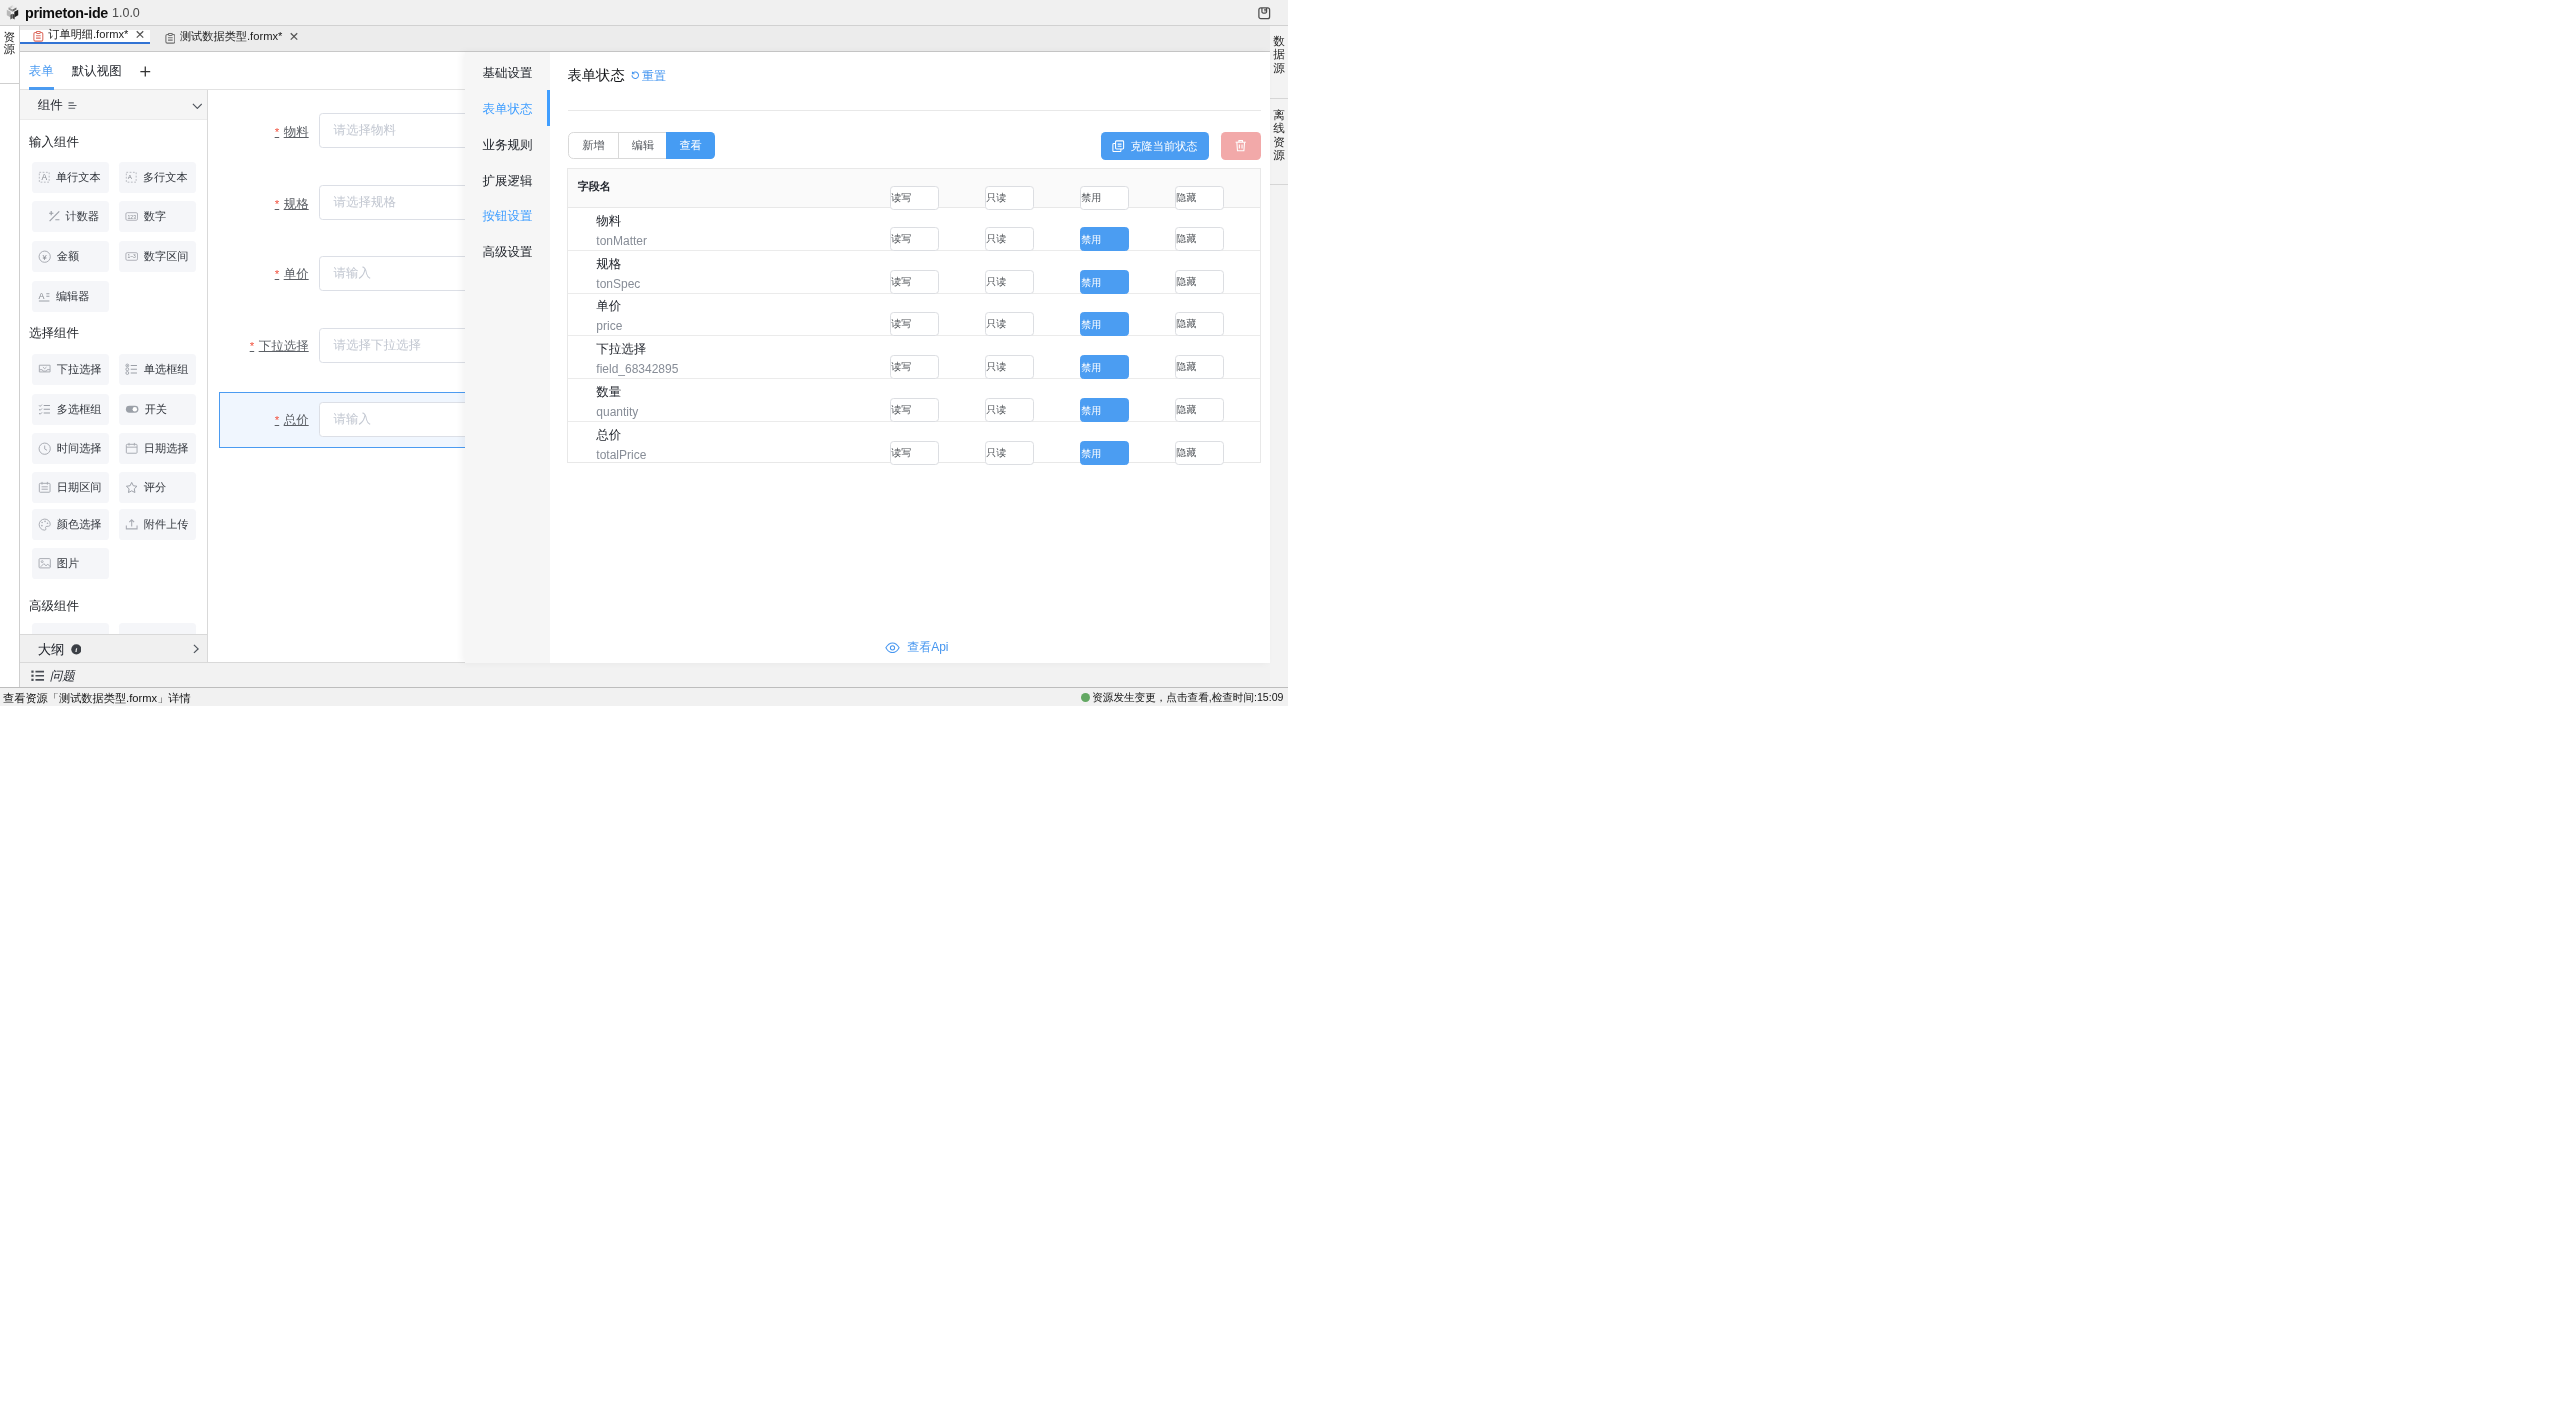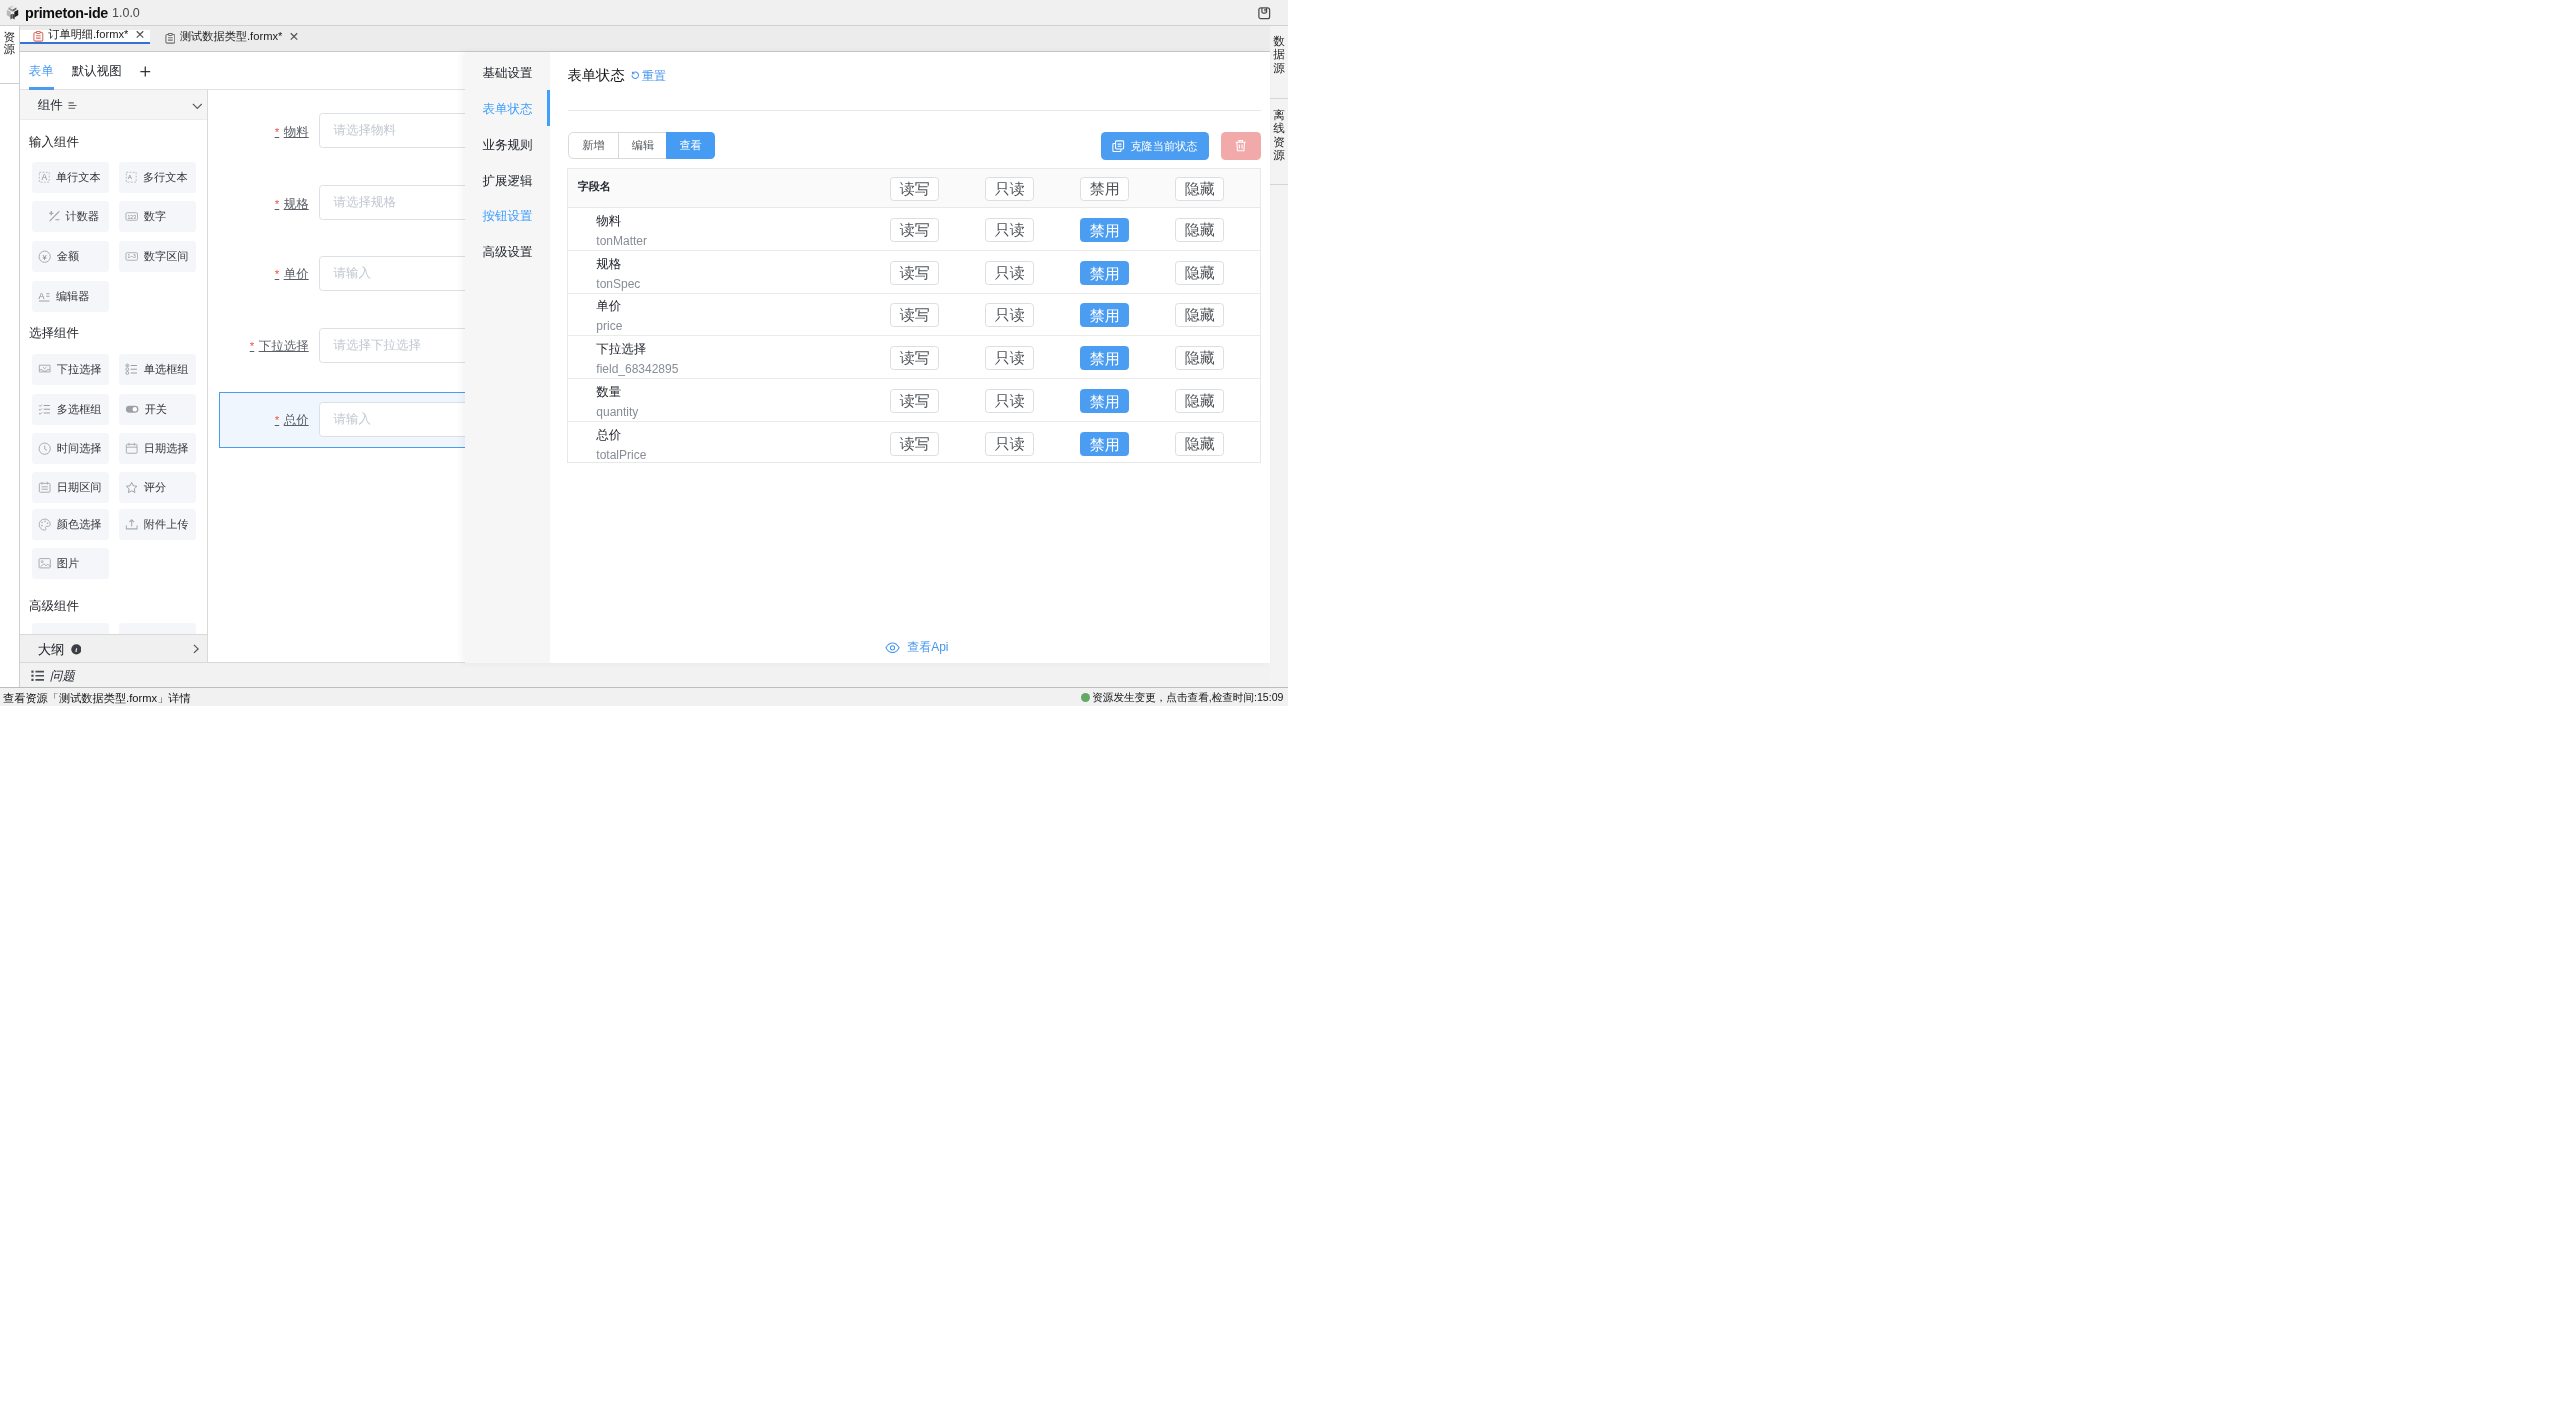--- a/index.html
+++ b/index.html
@@ -85,21 +85,21 @@
 #clonebtn svg { margin-right:5.4px; }
 #delbtn { position:absolute; left:671px; top:80px; width:40px; height:28px; background:#f2a9a9; border-radius:4.5px; display:flex; align-items:center; justify-content:center; }
 
 
 #ftable { position:absolute; left:17.3px; top:116px; width:694px; height:295px; border:0.9px solid #e8e8e8; }
 #fthead { position:absolute; left:0; top:0; width:692px; height:39px; background:#fafafa; border-bottom:0.9px solid #e8e8e8; }
 #fthead .t { position:absolute; left:9.4px; top:9.8px; font-size:11px; font-weight:700; color:#1d2129; }
 .trow { position:absolute; left:0; width:692px; height:43px; border-bottom:0.9px solid #ebebeb; }
 .trow .nm { position:absolute; left:28px; top:4.9px; font-size:12.5px; font-weight:500; color:#1d2129; }
 .trow .cd { position:absolute; left:28px; top:26.4px; font-size:12px; color:#878d97; }
-.sbtn { position:absolute; width:49px; height:24px; line-height:22.4px; text-align:center; background:#fff; border:0.9px solid #dcdee2; border-radius:3.6px; font-size:15px; color:#4e5257; }
+.sbtn { position:absolute; width:49px; height:24px; line-height:22.4px; background:#fff; border:0.9px solid #dcdee2; border-radius:3.6px; font-size:10px; color:#4e5257;margin-top:9px; }
 .sbtn.on { background:#4b9df2; border-color:#4b9df2; color:#fff; line-height:24px; }
 .bc1 { left:322px; } .bc2 { left:417px; } .bc3 { left:512px; } .bc4 { left:607px; }
 #apilnk { position:absolute; left:335px; top:587px; font-size:12px; color:#4696f0; display:flex; align-items:center; }
 #apilnk svg { margin-right:7.2px; }
 </style>
 </head>
 <body>
 <div id="topbar" class="abs">
   <svg id="logo" width="15" height="15" viewBox="0 0 21 21">
     <path d="M10.5 0.5L16 3.4v3L10.5 3.5z" fill="#e8e8e8"></path>

